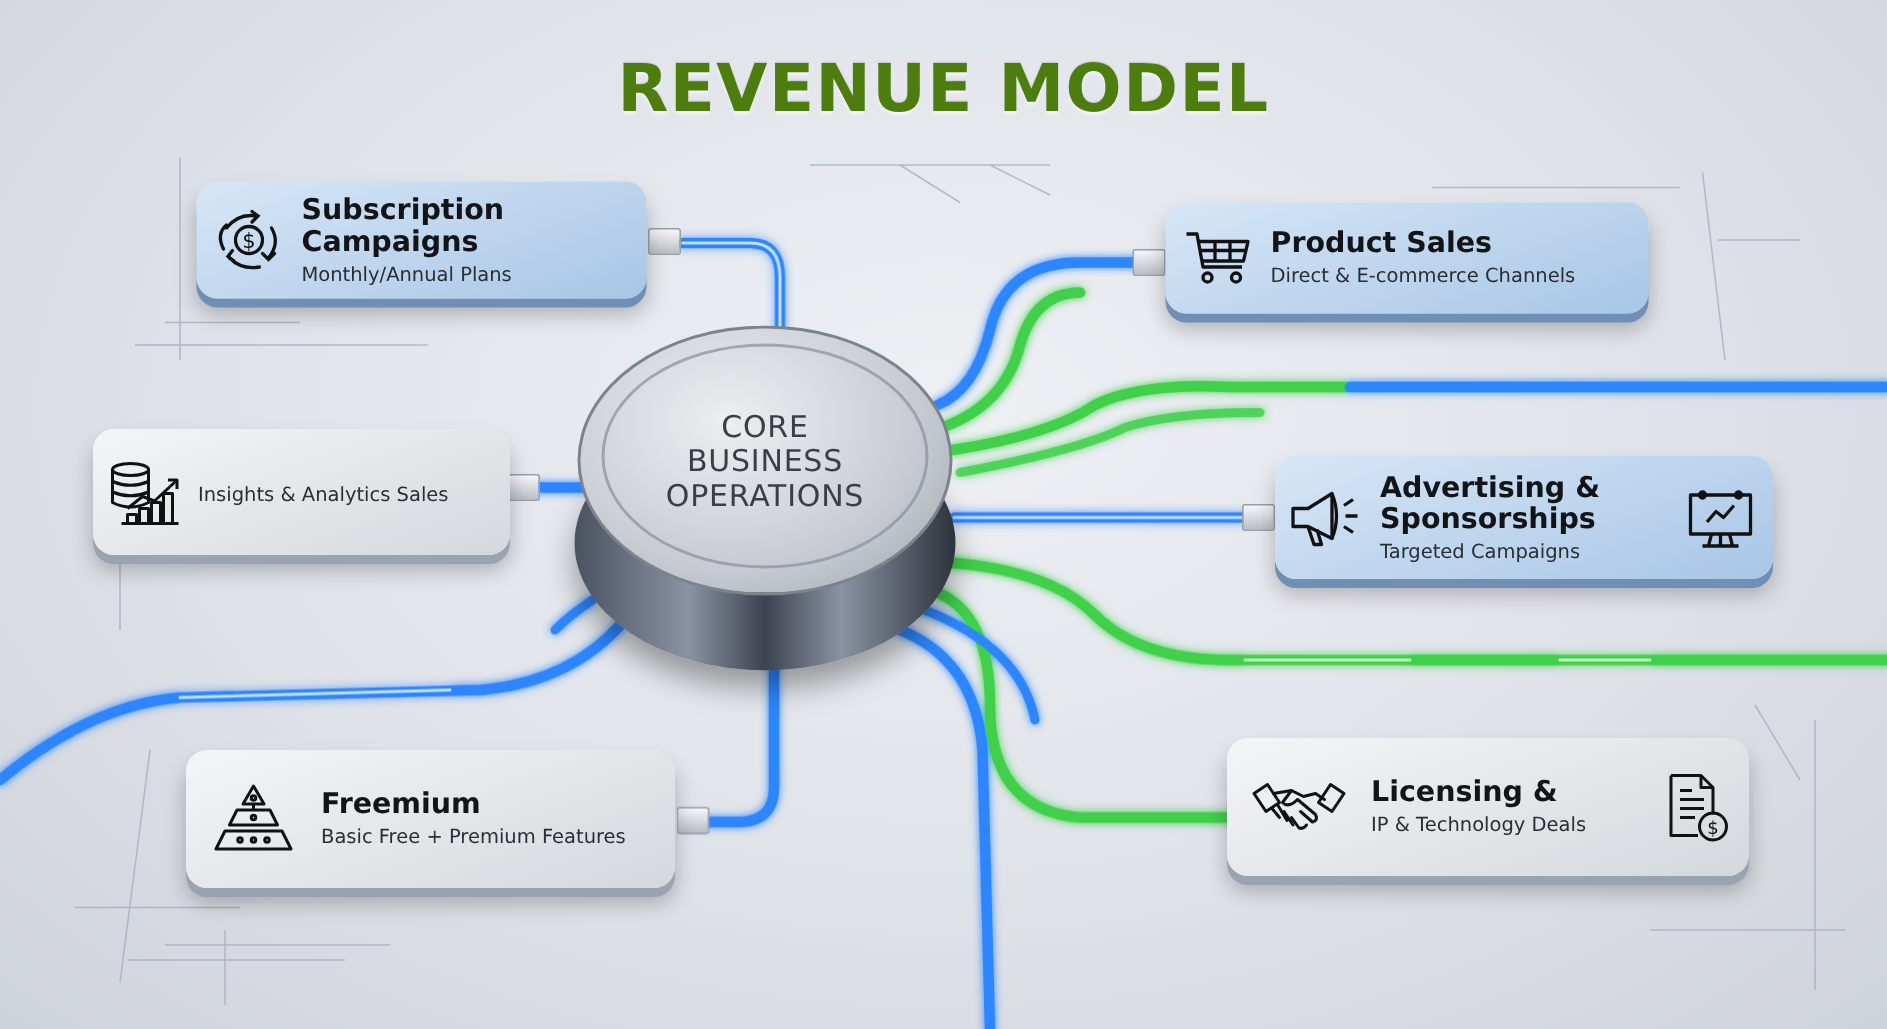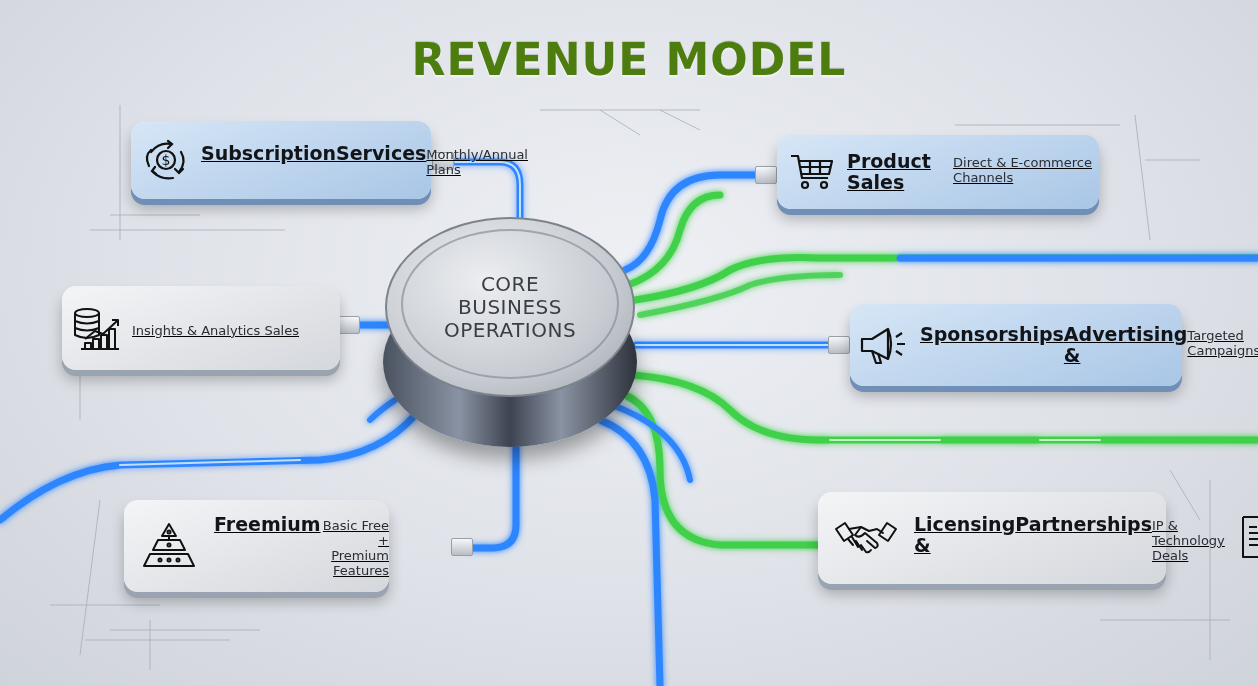--- a/index.html
+++ b/index.html
@@ -17,21 +17,21 @@
     }
     svg.wires { position: absolute; left: 0; top: 0; width: 1258px; height: 686px; }
     .card {
       position: absolute; border-radius: 14px;
       display: flex; align-items: center;
       box-shadow: 0 6px 0 #9aa3b0, 0 10px 14px rgba(0,0,0,0.25);
     }
     .card.blue { background: linear-gradient(160deg, #d6e6f6 0%, #a9c6e6 100%); box-shadow: 0 6px 0 #6f8fb6, 0 10px 14px rgba(0,0,0,0.25); }
     .card.grey { background: linear-gradient(160deg, #f4f5f7 0%, #d4d7dc 100%); }
     .card .icon { width: 70px; display: flex; justify-content: center; align-items: center; flex-shrink: 0; }
-    .card .text { display: flex; flex-direction: row; text-decoration: underline; }
+    .card .text { display: flex; flex-direction: column; }
     .card .t { font-weight: bold; font-size: 19px; line-height: 21px; color: #121418; }
     .card .s { font-size: 13px; color: #2a2d33; margin-top: 4px; }
     .card .icon2 { width: 70px; display: flex; justify-content: center; align-items: center; flex-shrink: 0; }
     .plug {
       position: absolute; width: 22px; height: 18px;
       background: linear-gradient(180deg, #f6f7f9, #b9bec6); border: 1px solid #9aa0a8; border-radius: 2px;
     }
     .disc {
       position: absolute; left: 383px; top: 217px; width: 254px; height: 230px;
     }
@@ -135,21 +135,21 @@
         <path d="M42 31 L38 35 L34 31"></path>
       <path d="M32 40 Q20 42 12 34"></path>
         <path d="M15 36 L11 33 L14 29"></path>
       <path d="M8 28 Q3 18 10 12"></path>
       <circle cx="25" cy="22" r="9"></circle>
       <text x="25" y="27" font-size="14" text-anchor="middle" fill="#111" stroke="none" font-family="DejaVu Sans, sans-serif">$</text>
     </svg>
   </div>
   <div class="text">
     <div class="t">Subscription</div>
-    <div class="t">Services</div>
+    <div class="t">Campaigns</div>
     <div class="s">Monthly/Annual Plans</div>
   </div>
 </div>
 
 <div class="card blue" style="left:777px;top:135px;width:322px;height:74px;">
   <div class="icon">
     <svg width="48" height="40" viewBox="0 0 48 40" fill="none" stroke="#111" stroke-width="2.2" stroke-linejoin="round">
       <path d="M3 4 L10 4 L14 26 L40 26"></path>
       <path d="M11 9 L44 9 L41 22 L13 22"></path>
       <path d="M22 9 L22 22 M32 9 L32 22 M12 15 L43 15"></path>
@@ -182,36 +182,36 @@
 <div class="card blue" style="left:850px;top:304px;width:332px;height:82px;">
   <div class="icon">
     <svg width="54" height="40" viewBox="0 0 54 40" fill="none" stroke="#111" stroke-width="2.2" stroke-linejoin="round">
       <path d="M4 14 L14 14 L30 4 L30 34 L14 26 L4 26 Z"></path>
       <path d="M14 26 L18 38 L23 38 L20 28"></path>
       <path d="M30 4 Q36 19 30 34"></path>
       <path d="M38 12 L44 8 M39 19 L47 19 M38 26 L44 30"></path>
     </svg>
   </div>
   <div class="text" style="flex:1;">
+    <div class="t">Advertising &amp;</div>
     <div class="t">Sponsorships</div>
-    <div class="t">Advertising &amp;</div>
     <div class="s">Targeted Campaigns</div>
   </div>
   <div class="icon2">
     <svg width="48" height="42" viewBox="0 0 48 42" fill="none" stroke="#111" stroke-width="2.2" stroke-linejoin="round">
       <rect x="4" y="6" width="40" height="26"></rect>
       <circle cx="12" cy="6" r="2"></circle>
         <circle cx="36" cy="6" r="2"></circle>
       <path d="M15 24 L21 17 L26 21 L33 13"></path>
       <path d="M18 32 L16 40 M30 32 L32 40 M24 32 L24 40 M12 40 L36 40"></path>
     </svg>
   </div>
 </div>
 
-<div class="card grey" style="left:124px;top:500px;width:265px;height:92px;text-align:right;">
+<div class="card grey" style="left:124px;top:500px;width:326px;height:92px;">
   <div class="icon" style="width:90px;">
     <svg width="56" height="48" viewBox="0 0 56 48" fill="none" stroke="#111" stroke-width="2" stroke-linejoin="round">
       <path d="M28 2 L35 14 L21 14 Z"></path>
         <circle cx="28" cy="10" r="1.5"></circle>
       <path d="M28 14 L28 18"></path>
       <path d="M17 18 L39 18 L44 28 L12 28 Z"></path>
         <circle cx="28" cy="23" r="1.5"></circle>
       <path d="M9 32 L47 32 L53 44 L3 44 Z"></path>
       <circle cx="19" cy="38" r="1.5"></circle>
         <circle cx="28" cy="38" r="1.5"></circle>
@@ -229,21 +229,20 @@
     <svg width="66" height="42" viewBox="0 0 66 42" fill="none" stroke="#111" stroke-width="2" stroke-linejoin="round" stroke-linecap="round">
       <path d="M3 12 L12 6 L20 18 L11 24 Z"></path>
       <path d="M63 12 L54 6 L46 18 L55 24 Z"></path>
       <path d="M16 12 L28 10 L36 14 L44 12 L50 16"></path>
       <path d="M28 10 L22 18 Q26 22 32 16 L44 26 Q46 30 42 31 L34 24"></path>
       <path d="M15 22 L20 28 M19 20 L25 30 M23 24 L29 33 M28 28 L33 35 Q36 36 38 33"></path>
     </svg>
   </div>
   <div class="text" style="flex:1;">
     <div class="t">Licensing &amp;</div>
-    <div class="t">Partnerships</div>
     <div class="s">IP &amp; Technology Deals</div>
   </div>
   <div class="icon2">
     <svg width="46" height="50" viewBox="0 0 46 50" fill="none" stroke="#111" stroke-width="2" stroke-linejoin="round">
       <path d="M6 4 L26 4 L34 12 L34 30 M6 4 L6 44 L24 44"></path>
       <path d="M26 4 L26 12 L34 12"></path>
       <path d="M12 14 L20 14 M12 20 L28 20 M12 26 L28 26 M12 32 L22 32"></path>
       <circle cx="34" cy="38" r="9"></circle>
       <text x="34" y="43" font-size="12" text-anchor="middle" fill="#111" stroke="none" font-family="DejaVu Sans, sans-serif">$</text>
     </svg>

